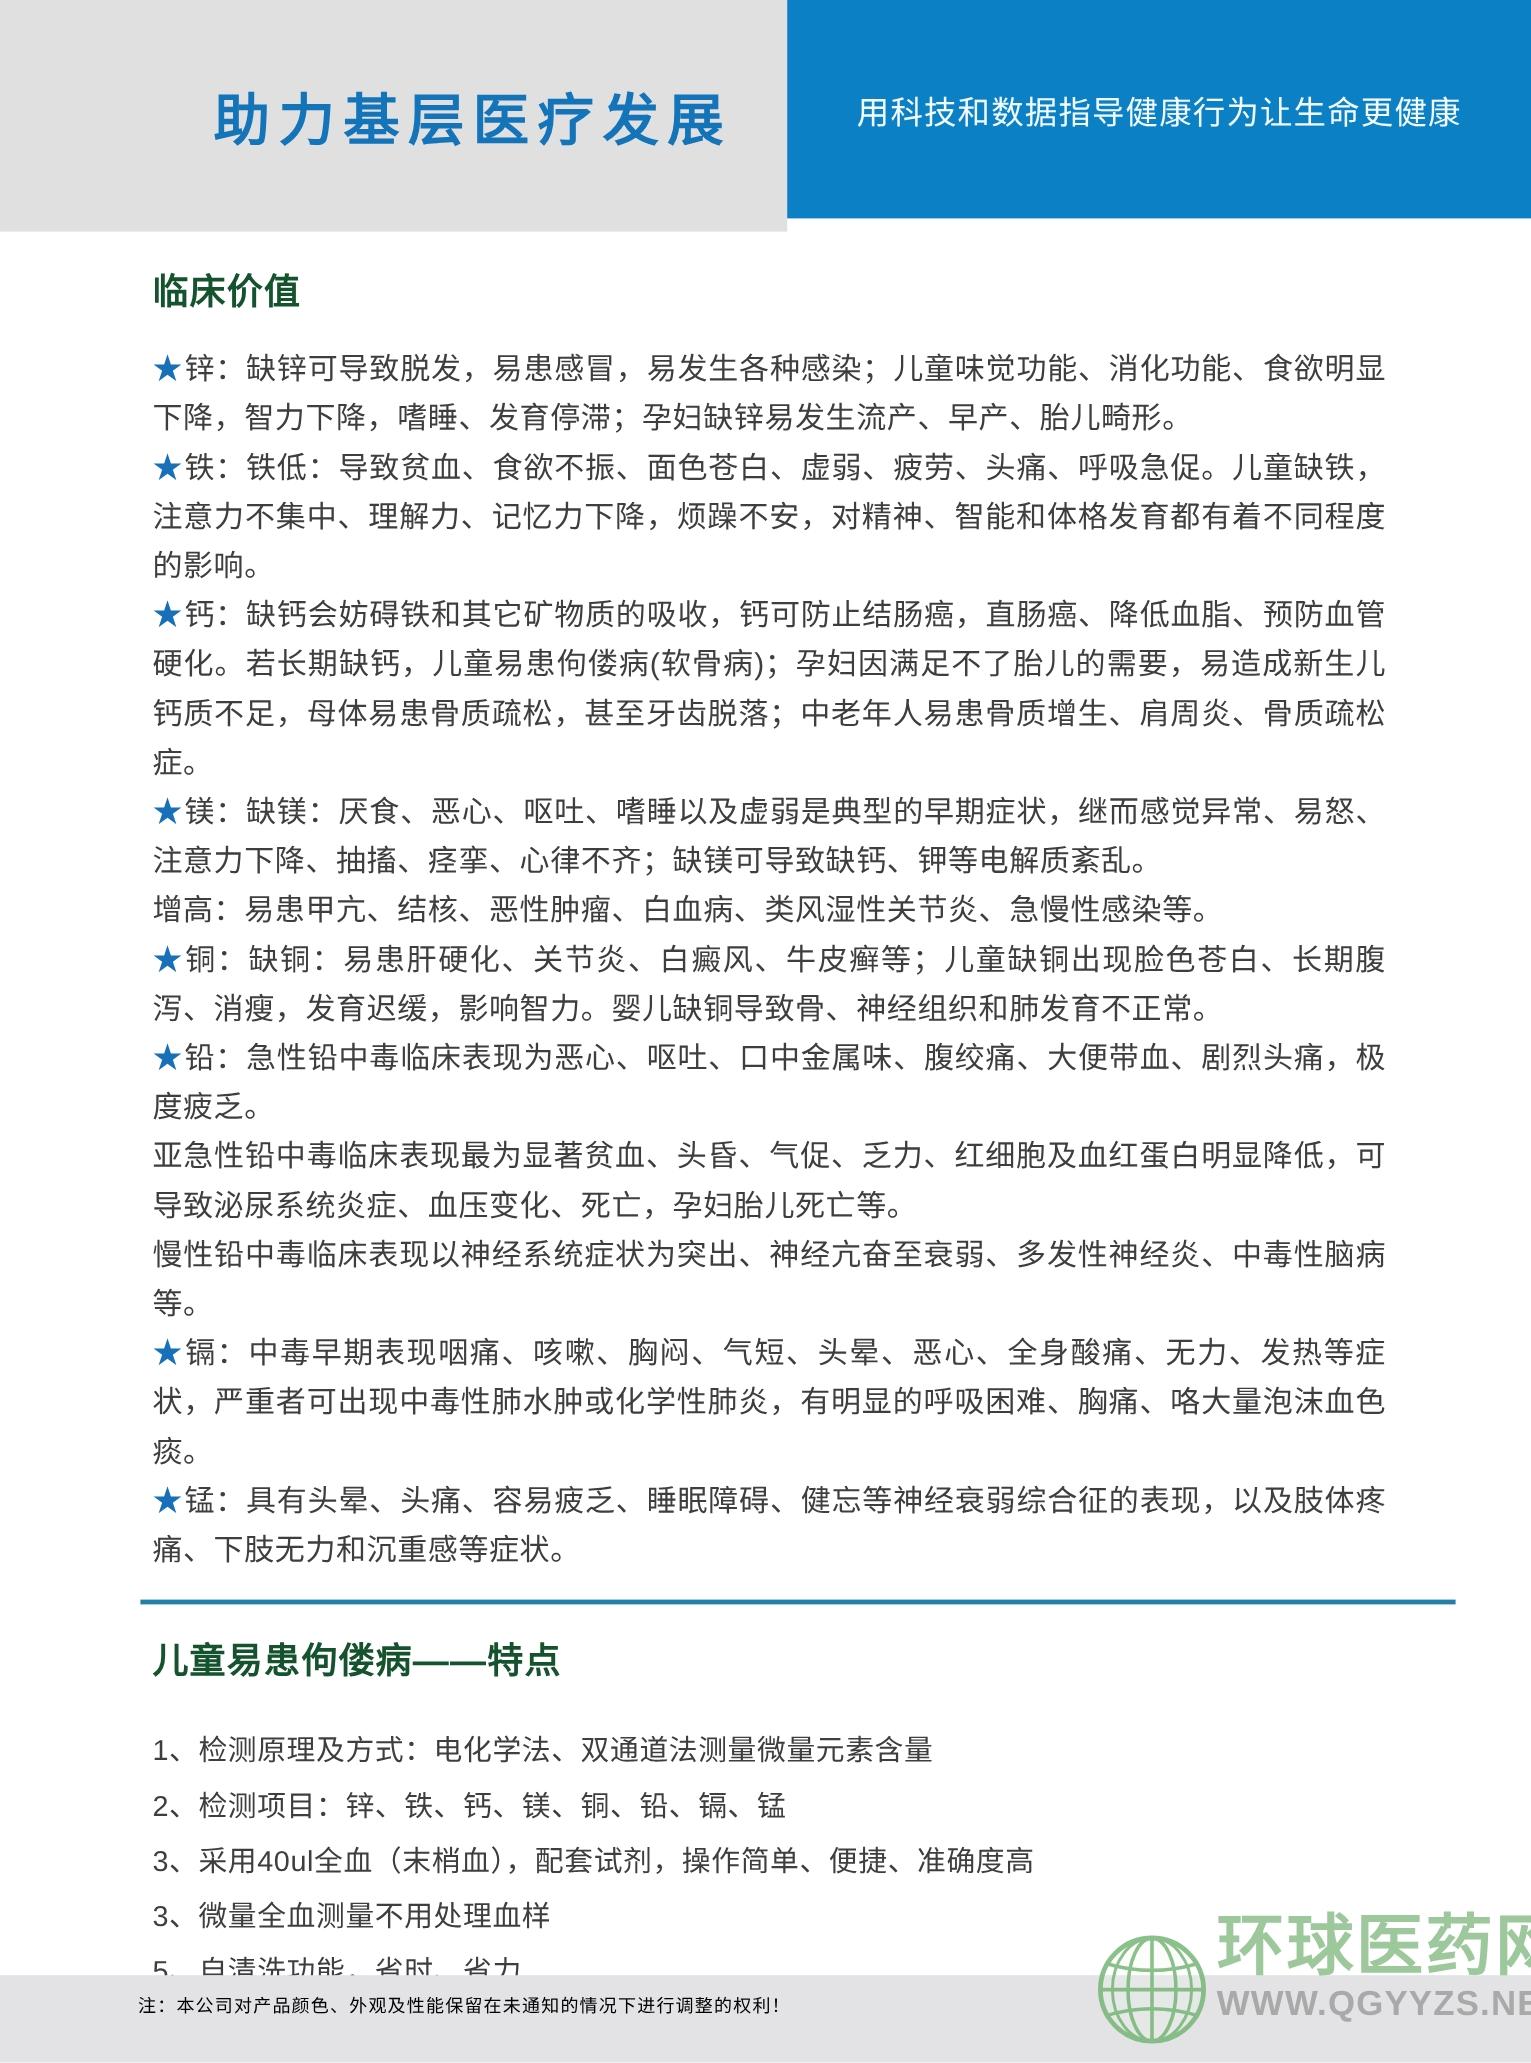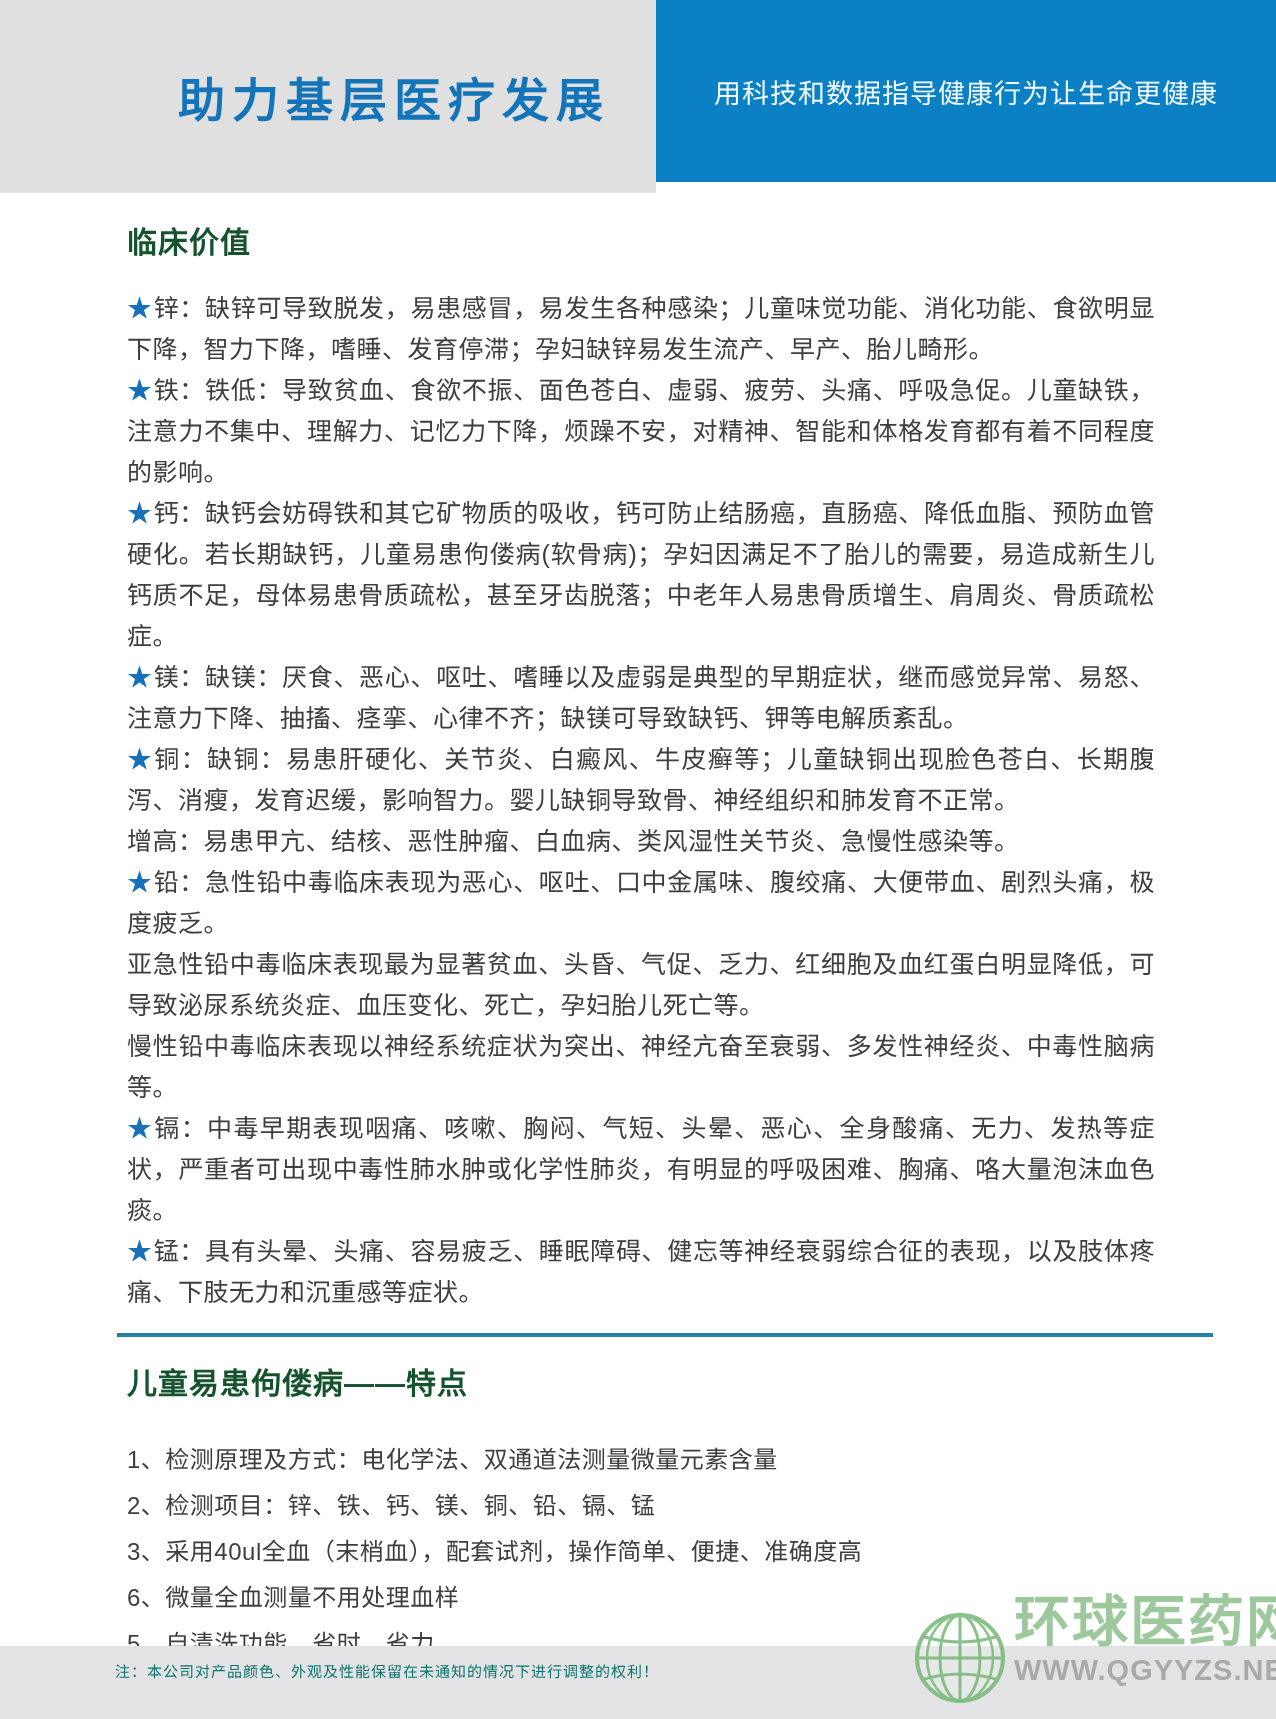--- a/index.html
+++ b/index.html
@@ -84,21 +84,21 @@
   
   .footer {
     position: absolute;
     left: 0; bottom: 0;
     width: 100%; height: 73px;
     background: #e3e3e5;
   }
   .footer .note {
     margin: 14px 0 0 115px;
     font-size: 15px;
-    color: #0f766e;
+    color: #000000;
     letter-spacing: 1px;
   }
 
   
   .watermark {
     position: absolute;
     left: 914px; top: 1592px;
     display: flex;
     align-items: flex-start;
     opacity: 0.88;
@@ -136,37 +136,37 @@
   </div>
 </div>
 
 <div class="content">
   <h2 class="section-title">临床价值</h2>
   <div class="paragraphs">
       <p><span class="star">★</span>锌：缺锌可导致脱发，易患感冒，易发生各种感染；儿童味觉功能、消化功能、食欲明显下降，智力下降，嗜睡、发育停滞；孕妇缺锌易发生流产、早产、胎儿畸形。</p>
       <p><span class="star">★</span>铁：铁低：导致贫血、食欲不振、面色苍白、虚弱、疲劳、头痛、呼吸急促。儿童缺铁，注意力不集中、理解力、记忆力下降，烦躁不安，对精神、智能和体格发育都有着不同程度的影响。</p>
       <p><span class="star">★</span>钙：缺钙会妨碍铁和其它矿物质的吸收，钙可防止结肠癌，直肠癌、降低血脂、预防血管硬化。若长期缺钙，儿童易患佝偻病(软骨病)；孕妇因满足不了胎儿的需要，易造成新生儿钙质不足，母体易患骨质疏松，甚至牙齿脱落；中老年人易患骨质增生、肩周炎、骨质疏松症。</p>
       <p><span class="star">★</span>镁：缺镁：厌食、恶心、呕吐、嗜睡以及虚弱是典型的早期症状，继而感觉异常、易怒、注意力下降、抽搐、痉挛、心律不齐；缺镁可导致缺钙、钾等电解质紊乱。</p>
+      <p>增高：易患甲亢、结核、恶性肿瘤、白血病、类风湿性关节炎、急慢性感染等。</p>
       <p><span class="star">★</span>铜：缺铜：易患肝硬化、关节炎、白癜风、牛皮癣等；儿童缺铜出现脸色苍白、长期腹泻、消瘦，发育迟缓，影响智力。婴儿缺铜导致骨、神经组织和肺发育不正常。</p>
-      <p>增高：易患甲亢、结核、恶性肿瘤、白血病、类风湿性关节炎、急慢性感染等。</p>
       <p><span class="star">★</span>铅：急性铅中毒临床表现为恶心、呕吐、口中金属味、腹绞痛、大便带血、剧烈头痛，极度疲乏。</p>
       <p>亚急性铅中毒临床表现最为显著贫血、头昏、气促、乏力、红细胞及血红蛋白明显降低，可导致泌尿系统炎症、血压变化、死亡，孕妇胎儿死亡等。</p>
       <p>慢性铅中毒临床表现以神经系统症状为突出、神经亢奋至衰弱、多发性神经炎、中毒性脑病等。</p>
       <p><span class="star">★</span>镉：中毒早期表现咽痛、咳嗽、胸闷、气短、头晕、恶心、全身酸痛、无力、发热等症状，严重者可出现中毒性肺水肿或化学性肺炎，有明显的呼吸困难、胸痛、咯大量泡沫血色痰。</p>
       <p><span class="star">★</span>锰：具有头晕、头痛、容易疲乏、睡眠障碍、健忘等神经衰弱综合征的表现，以及肢体疼痛、下肢无力和沉重感等症状。</p>
     </div>
 
   <div class="divider"></div>
 
   <h2 class="section-title">儿童易患佝偻病——特点</h2>
   <div class="features">
       <p>1、检测原理及方式：电化学法、双通道法测量微量元素含量</p>
       <p>2、检测项目：锌、铁、钙、镁、铜、铅、镉、锰</p>
       <p>3、采用40ul全血（末梢血），配套试剂，操作简单、便捷、准确度高</p>
-      <p>6、微量全血测量不用处理血样</p>
+      <p>3、微量全血测量不用处理血样</p>
       <p>5、自清洗功能，省时、省力</p>
       <p>6、全进口电极系统，减少仪器使用过程中的磨损，使用寿命长</p>
       <p>7、中文软件：配套中文软件，结果直接打印，数据可回归处理，操作简便、快捷，功能多，检测范围广</p>
     </div>
 </div>
 
 <div class="footer">
   <div class="note">注：本公司对产品颜色、外观及性能保留在未通知的情况下进行调整的权利！</div>
 </div>
 

